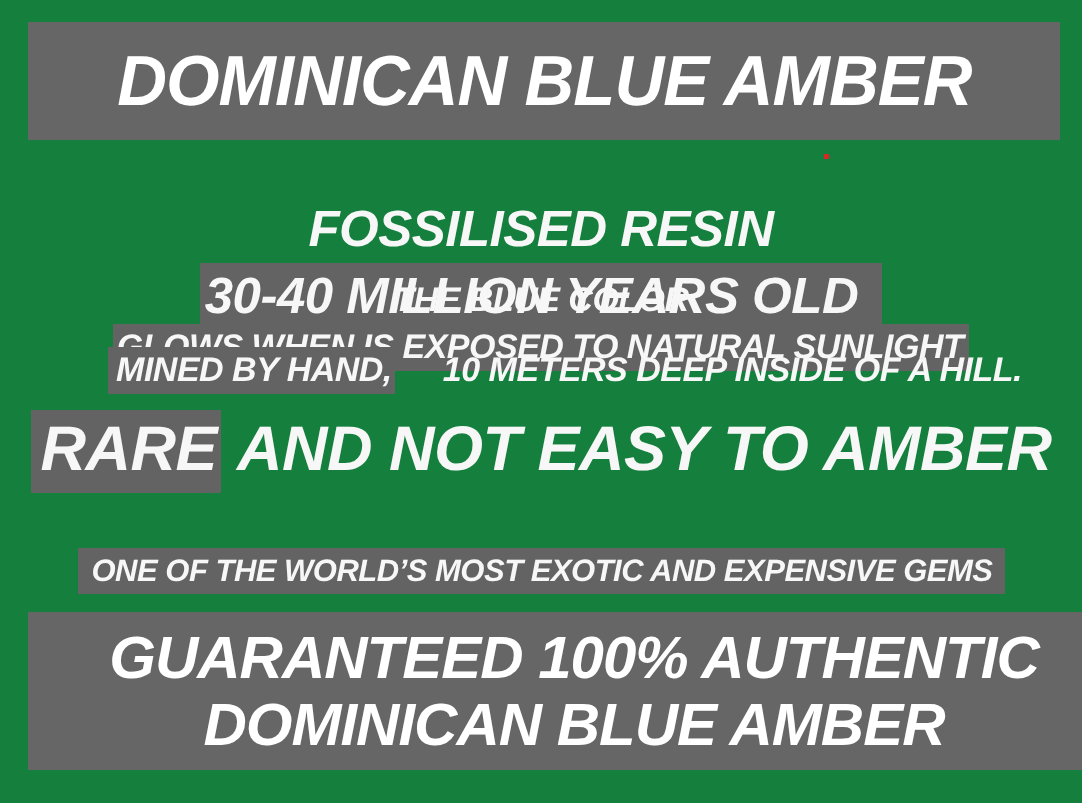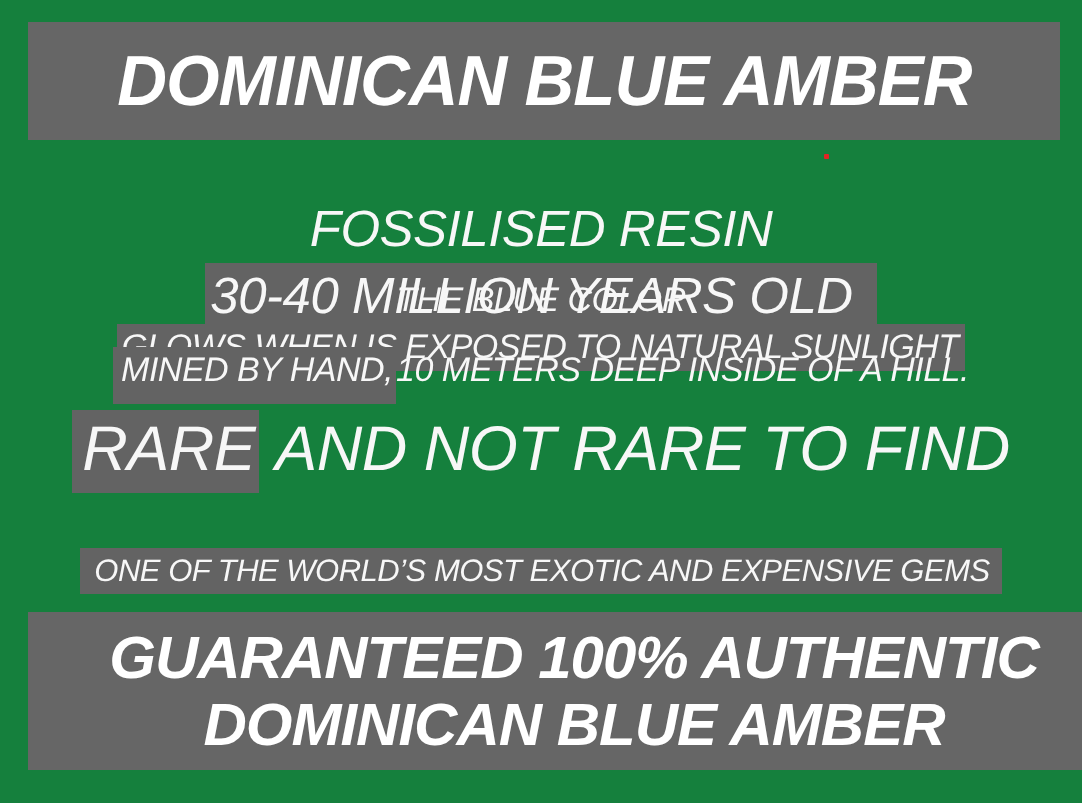--- a/index.html
+++ b/index.html
@@ -16,21 +16,21 @@
     width: 1082px;
     height: 803px;
     background: #15803d;
     overflow: hidden;
   }
 
   
   .txt {
     color: #f7f7f7;
     font-style: italic;
-    font-weight: 400;
+    font-weight: 700;
     letter-spacing: -0.5px;
     white-space: nowrap;
     text-rendering: geometricPrecision;
   }
 
   
   #header-band {
     position: absolute;
     left: 28px;
     top: 22px;
@@ -101,21 +101,22 @@
   #line-bluecolor .hl {
     padding-left: 4px;
     padding-right: 6px;
   }
 
   #line-mined {
     top: 347px;
     font-size: 34px;
   }
   #line-mined .seg {
-    padding: 6px 0 17px 0;
+    padding: 6px 0 7px 0;
+    margin-left: 48px;
   }
   #line-mined .hl {
     padding-left: 8px;
     padding-right: 3px;
   }
 
   #line-rare {
     top: 410px;
     font-size: 63px;
   }
@@ -181,21 +182,21 @@
 
   <div id="line-bluecolor" class="line">
     <span class="txt seg">THE BLUE COLOR </span><span class="txt seg hl">GLOWS WHEN IS EXPOSED TO NATURAL SUNLIGHT</span>
   </div>
 
   <div id="line-mined" class="line">
     <span class="txt seg hl">MINED BY HAND,</span><span class="txt seg"> 10 METERS DEEP INSIDE OF A HILL.</span>
   </div>
 
   <div id="line-rare" class="line">
-    <span class="txt seg hl">RARE</span><span class="txt seg"> AND NOT RARE TO FIND</span>
+    <span class="txt seg hl">RARE</span><span class="txt seg"> AND NOT EASY TO AMBER</span>
   </div>
 
   <div id="line-exotic" class="line">
     <span class="txt seg hl">ONE OF THE WORLD’S MOST EXOTIC AND EXPENSIVE GEMS</span>
   </div>
 
   <div id="footer-band">
     <div class="fline">GUARANTEED 100% AUTHENTIC</div>
     <div class="fline">DOMINICAN BLUE AMBER</div>
   </div>

